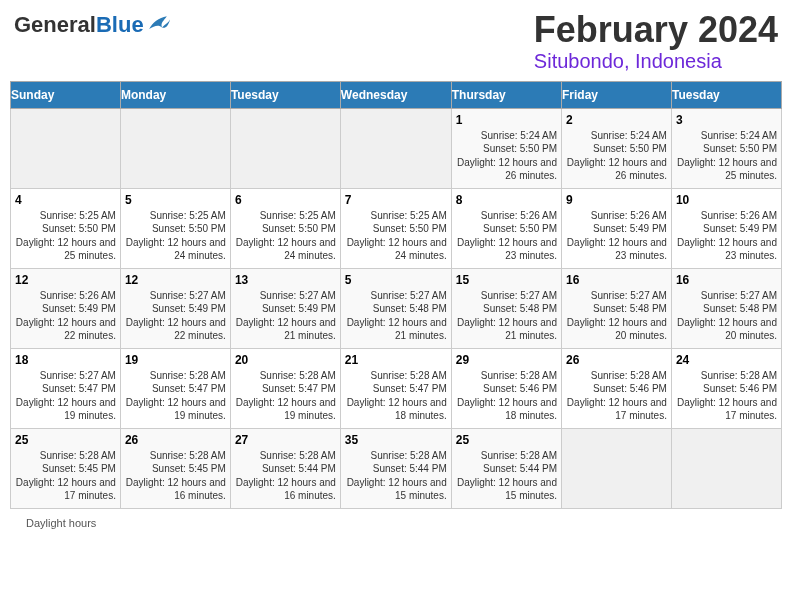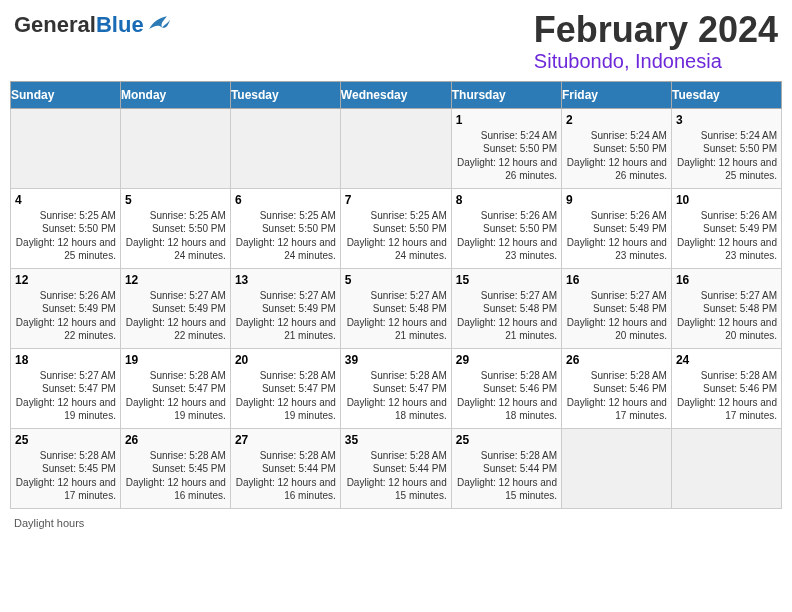--- a/index.html
+++ b/index.html
@@ -94,20 +94,21 @@
     }
     .empty-cell {
       background-color: #f0f0f0;
     }
     .footer {
       margin-top: 8px;
       font-size: 11px;
       color: #555;
       text-align: left;
       padding-left: 4px;
+      margin-left: 12px;
     }
   </style>
 </head>
 <body>
 
 <div class="header">
   <div class="logo">
     <div>
       <div style="display:flex;align-items:center;">
         <span class="logo-text">
@@ -224,21 +225,21 @@
         </td>
         <td>
           <span class="day-number">19</span>
           <div class="day-info">Sunrise: 5:28 AM<br>Sunset: 5:47 PM<br>Daylight: 12 hours and 19 minutes.</div>
         </td>
         <td>
           <span class="day-number">20</span>
           <div class="day-info">Sunrise: 5:28 AM<br>Sunset: 5:47 PM<br>Daylight: 12 hours and 19 minutes.</div>
         </td>
         <td>
-          <span class="day-number">39</span>
+          <span class="day-number">21</span>
           <div class="day-info">Sunrise: 5:28 AM<br>Sunset: 5:47 PM<br>Daylight: 12 hours and 18 minutes.</div>
         </td>
         <td>
           <span class="day-number">29</span>
           <div class="day-info">Sunrise: 5:28 AM<br>Sunset: 5:46 PM<br>Daylight: 12 hours and 18 minutes.</div>
         </td>
         <td>
           <span class="day-number">26</span>
           <div class="day-info">Sunrise: 5:28 AM<br>Sunset: 5:46 PM<br>Daylight: 12 hours and 17 minutes.</div>
         </td>

